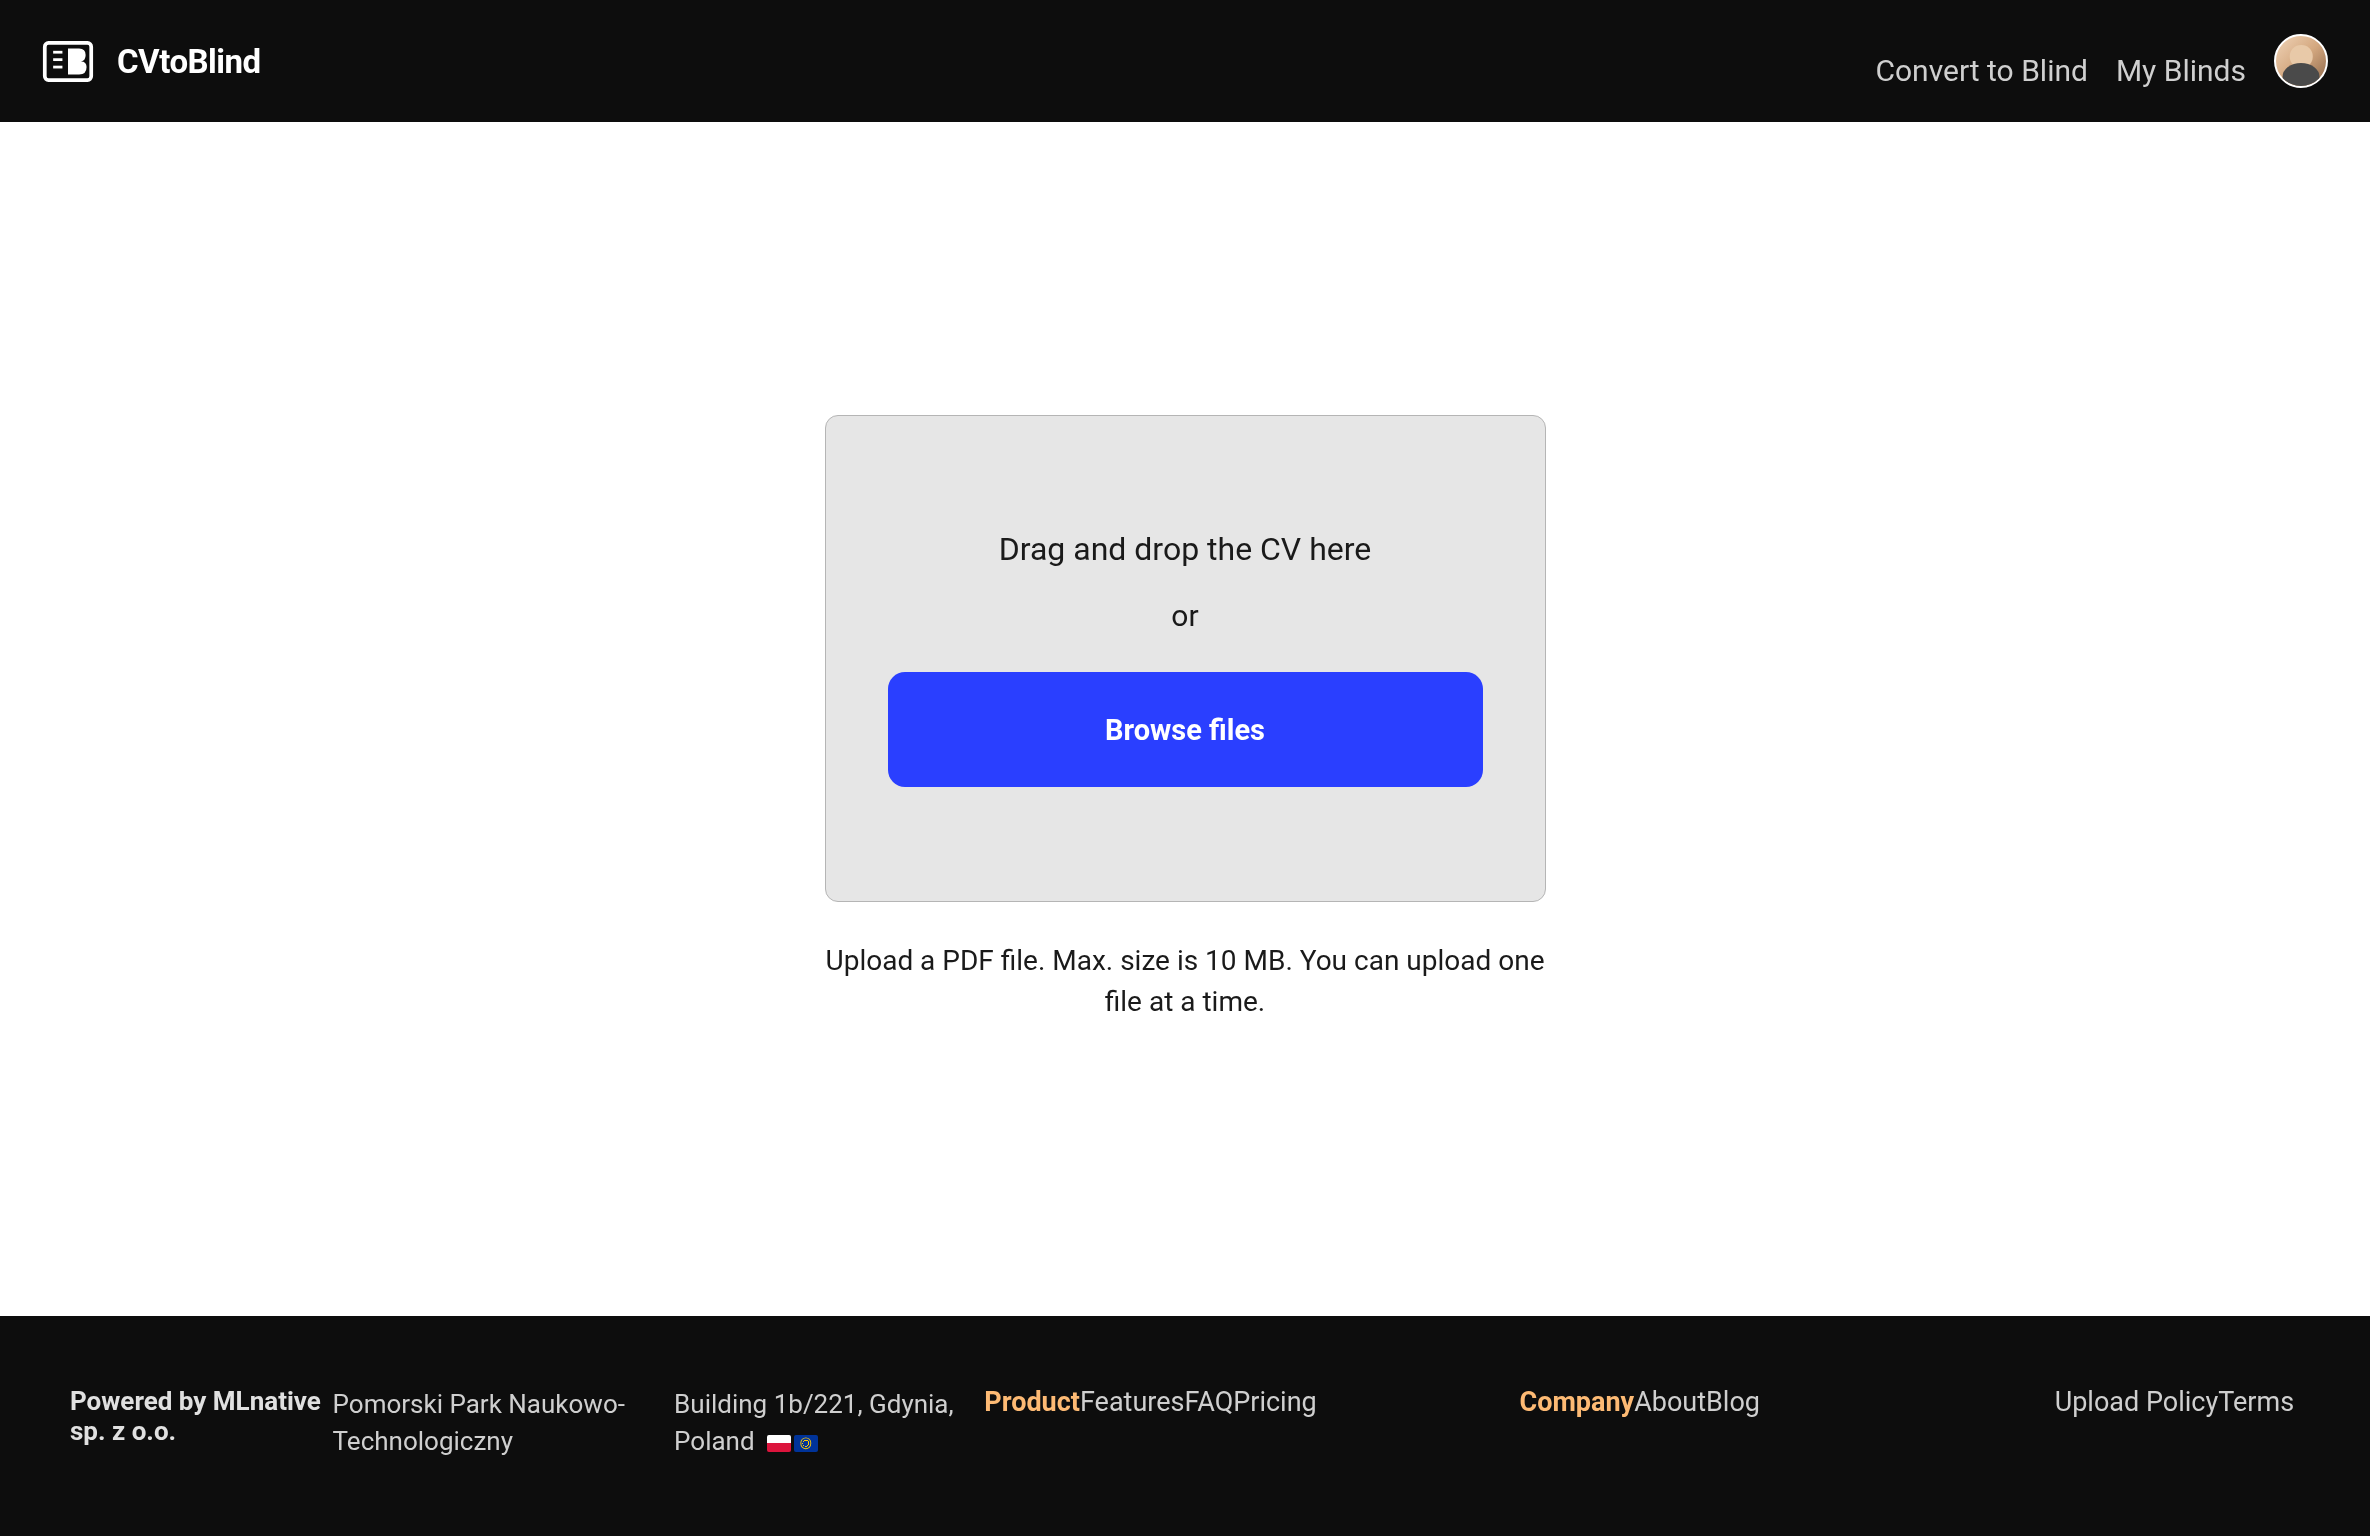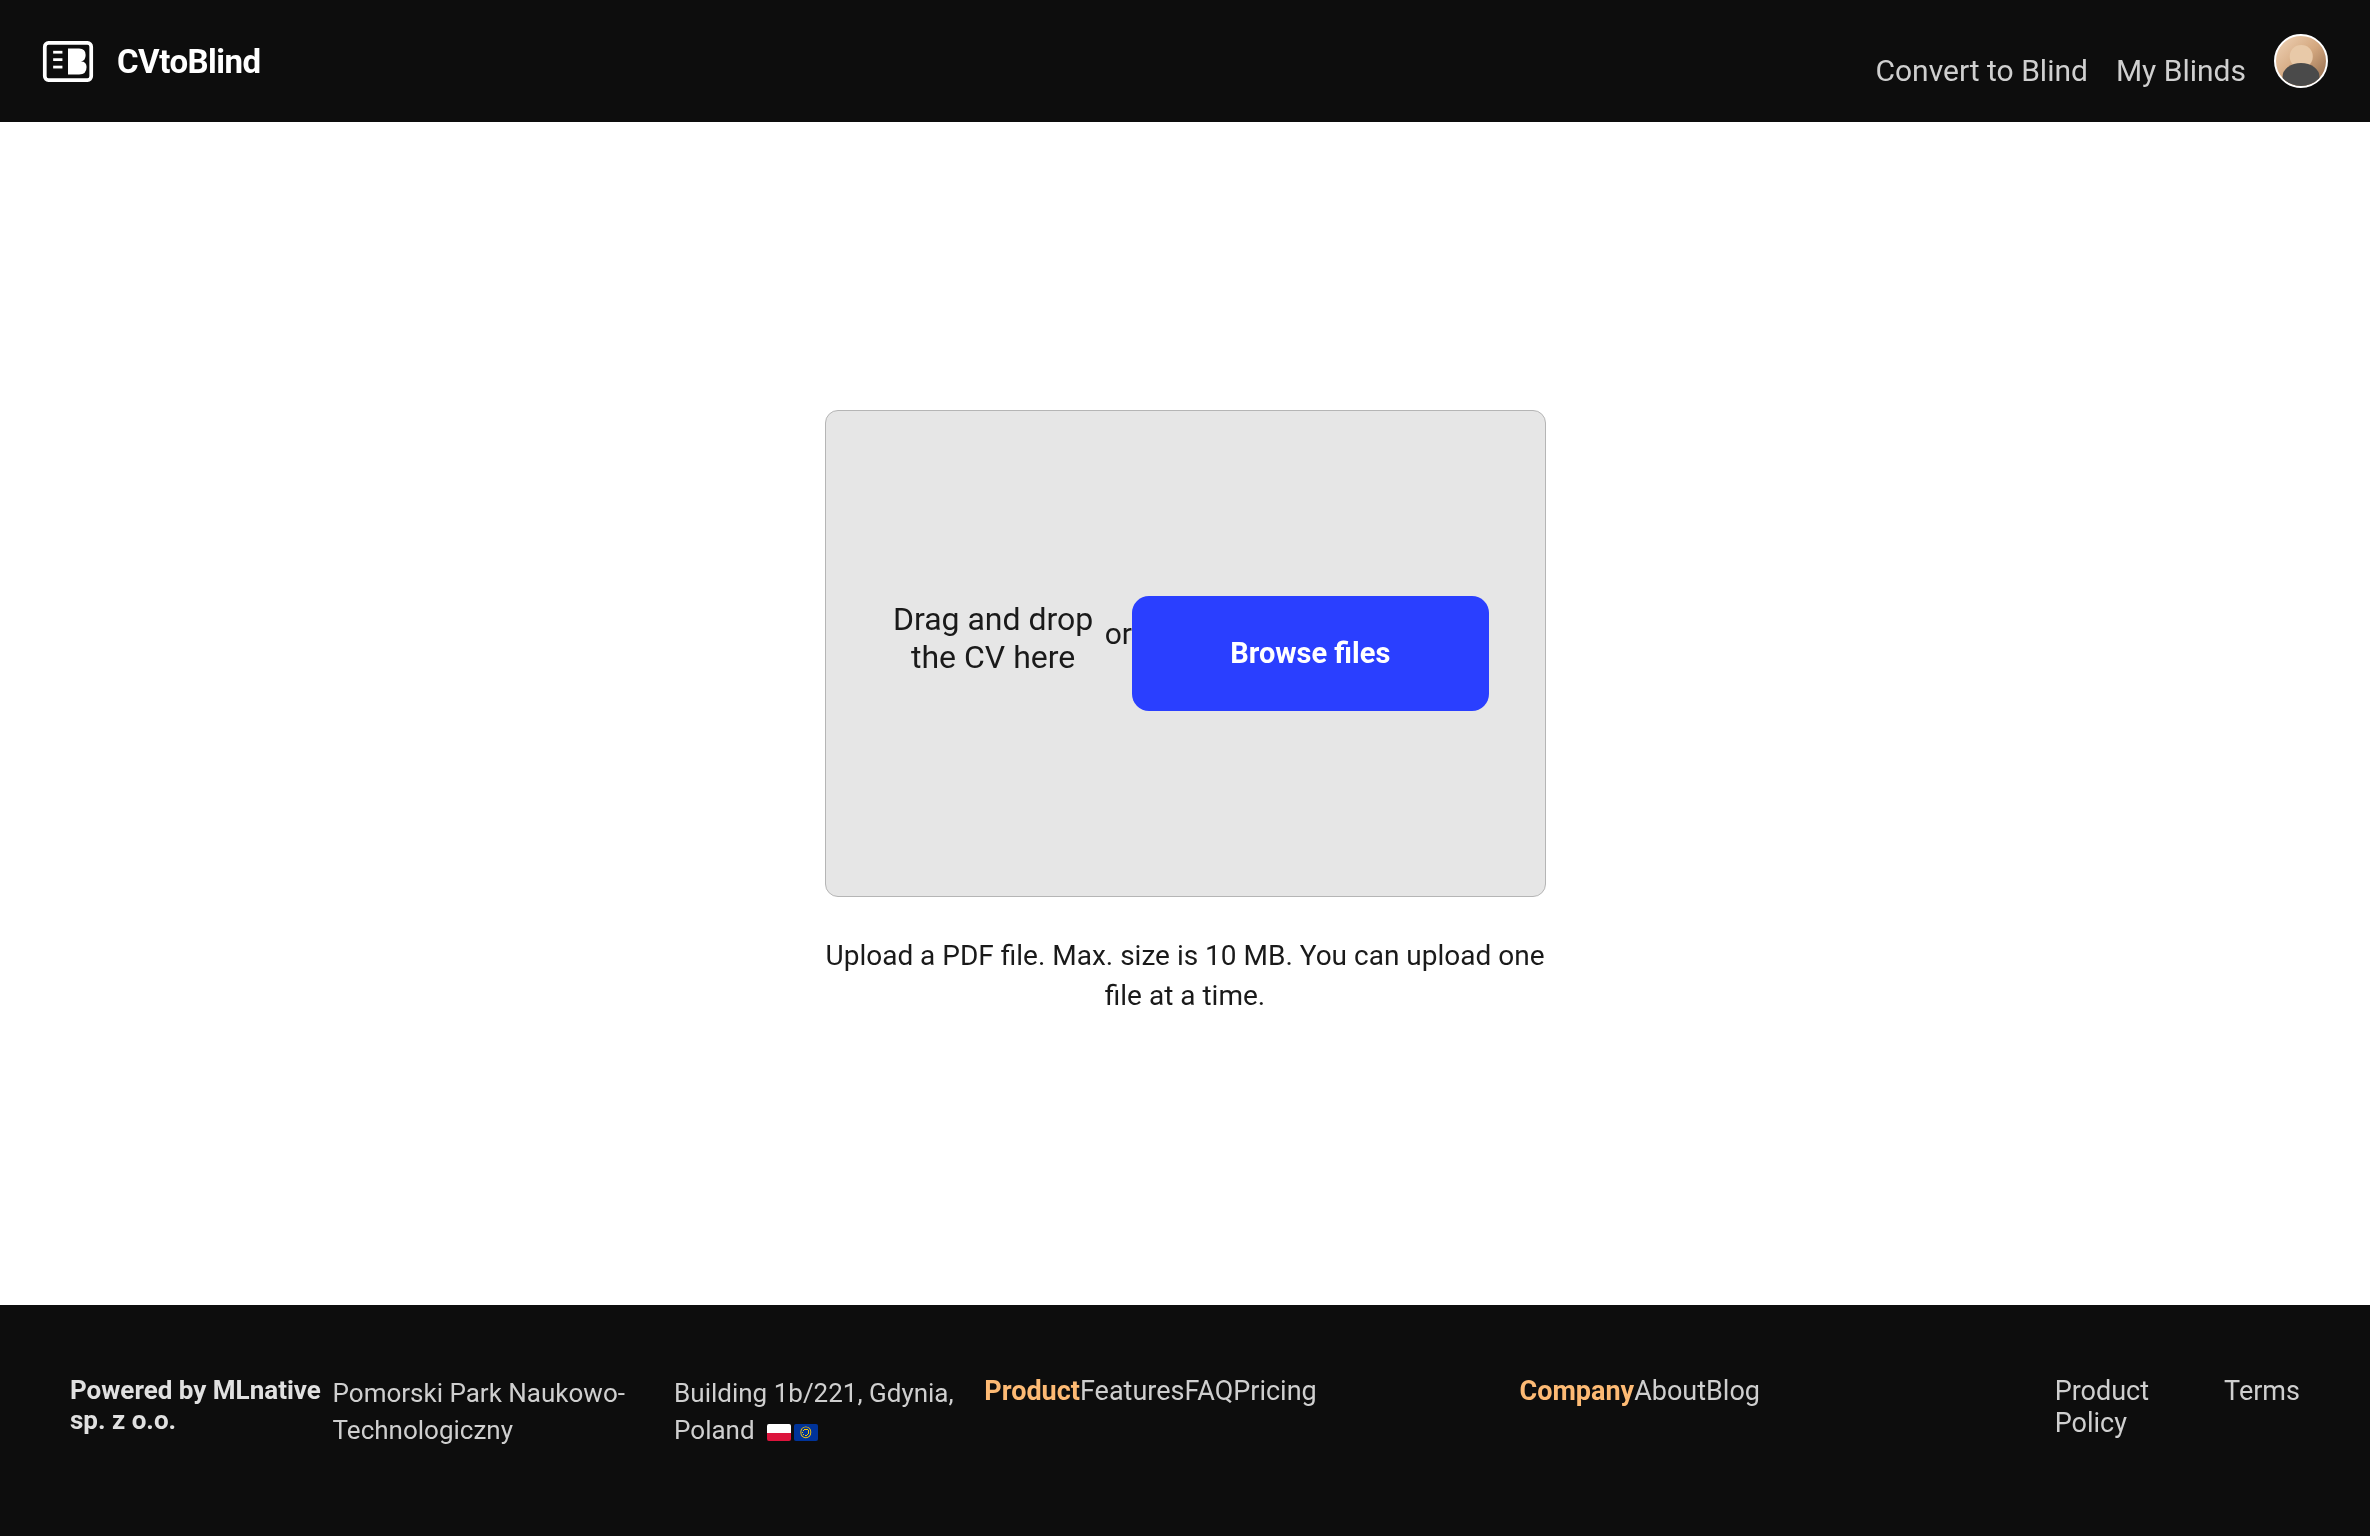--- a/index.html
+++ b/index.html
@@ -102,21 +102,21 @@
     .upload-container {
       width: 721px;
       text-align: center;
     }
     .dropzone {
       background: #e6e6e6;
       border: 1.9px solid #b5b5b5;
       border-radius: 13px;
       min-height: 487px;
       display: flex;
-      flex-direction: row;
+      flex-direction: column;
       align-items: center;
       justify-content: center;
       padding: 56px;
     }
     .drop-text {
       color: #1a1a1a;
       font-size: 32px;
       font-weight: 400;
       margin-bottom: 30px;
     }
@@ -277,17 +277,17 @@
     <a class="footer-link">Pricing</a>
   </div>
 
   <div class="footer-col col-company">
     <div class="footer-heading">Company</div>
     <a class="footer-link">About</a>
     <a class="footer-link">Blog</a>
   </div>
 
   <div class="footer-col col-legal">
-    <a class="footer-link">Product Policy</a>
+    <a class="footer-link">Upload Policy</a>
     <a class="footer-link">Terms</a>
   </div>
 </footer>
 
 
 </body></html>

